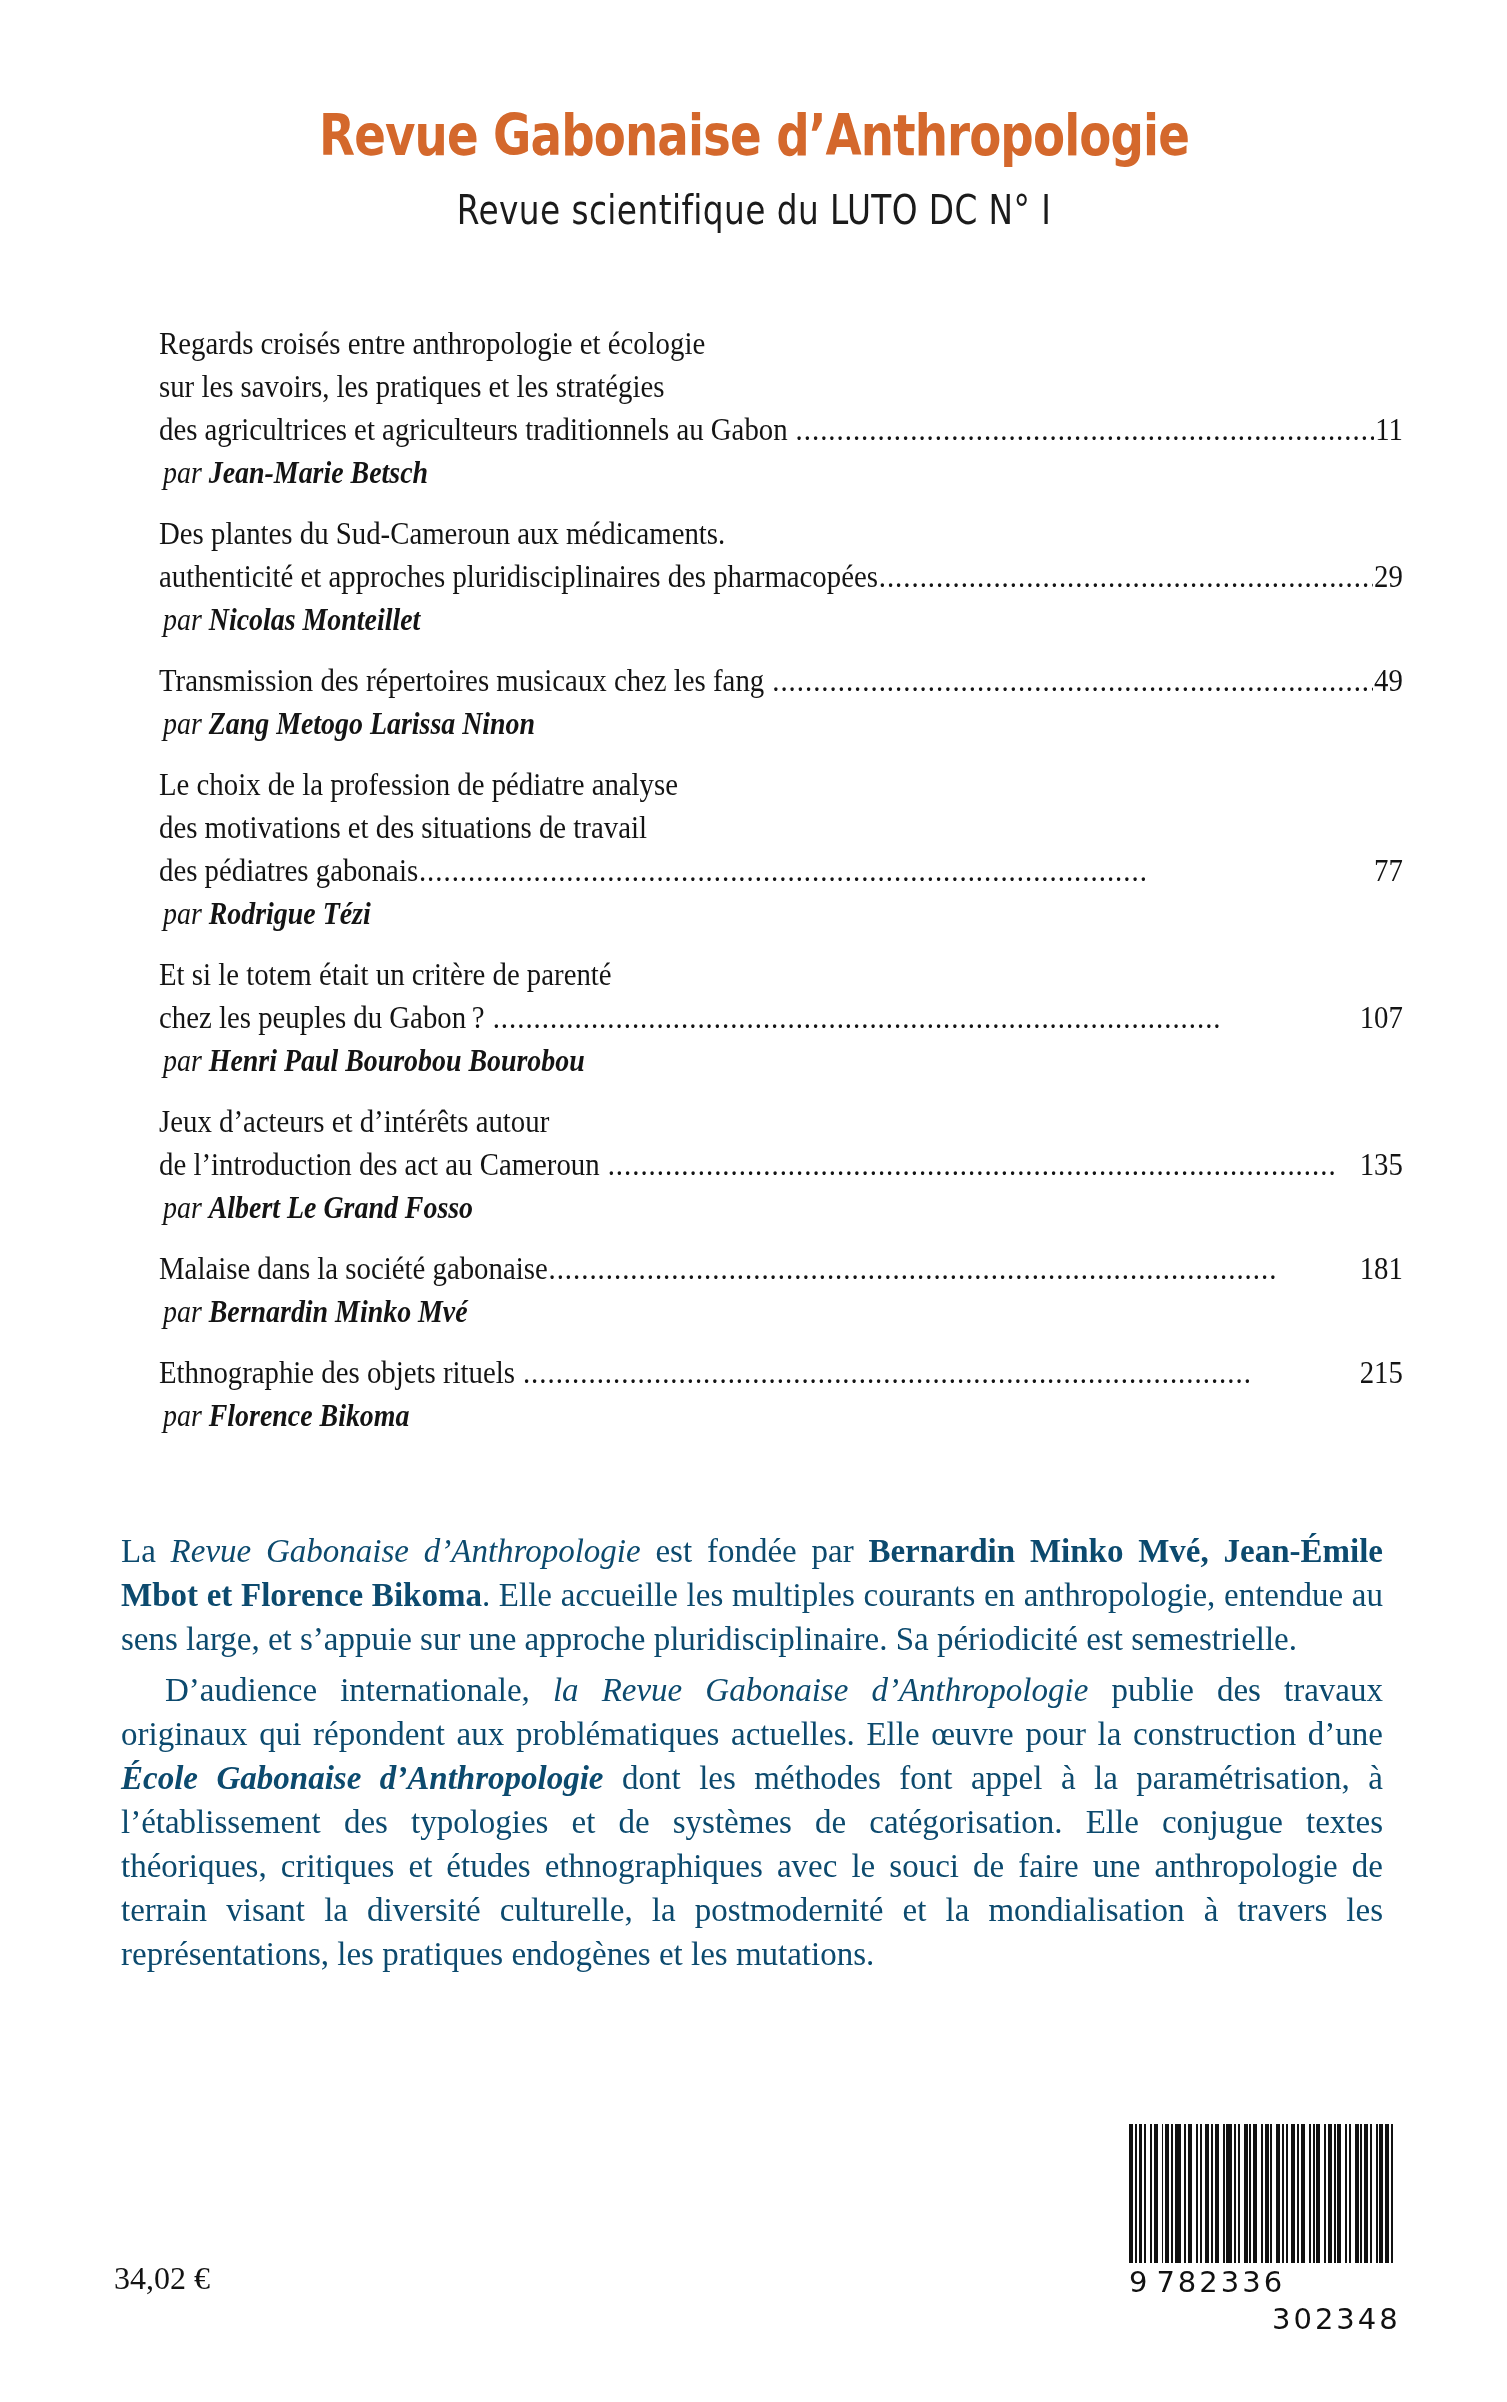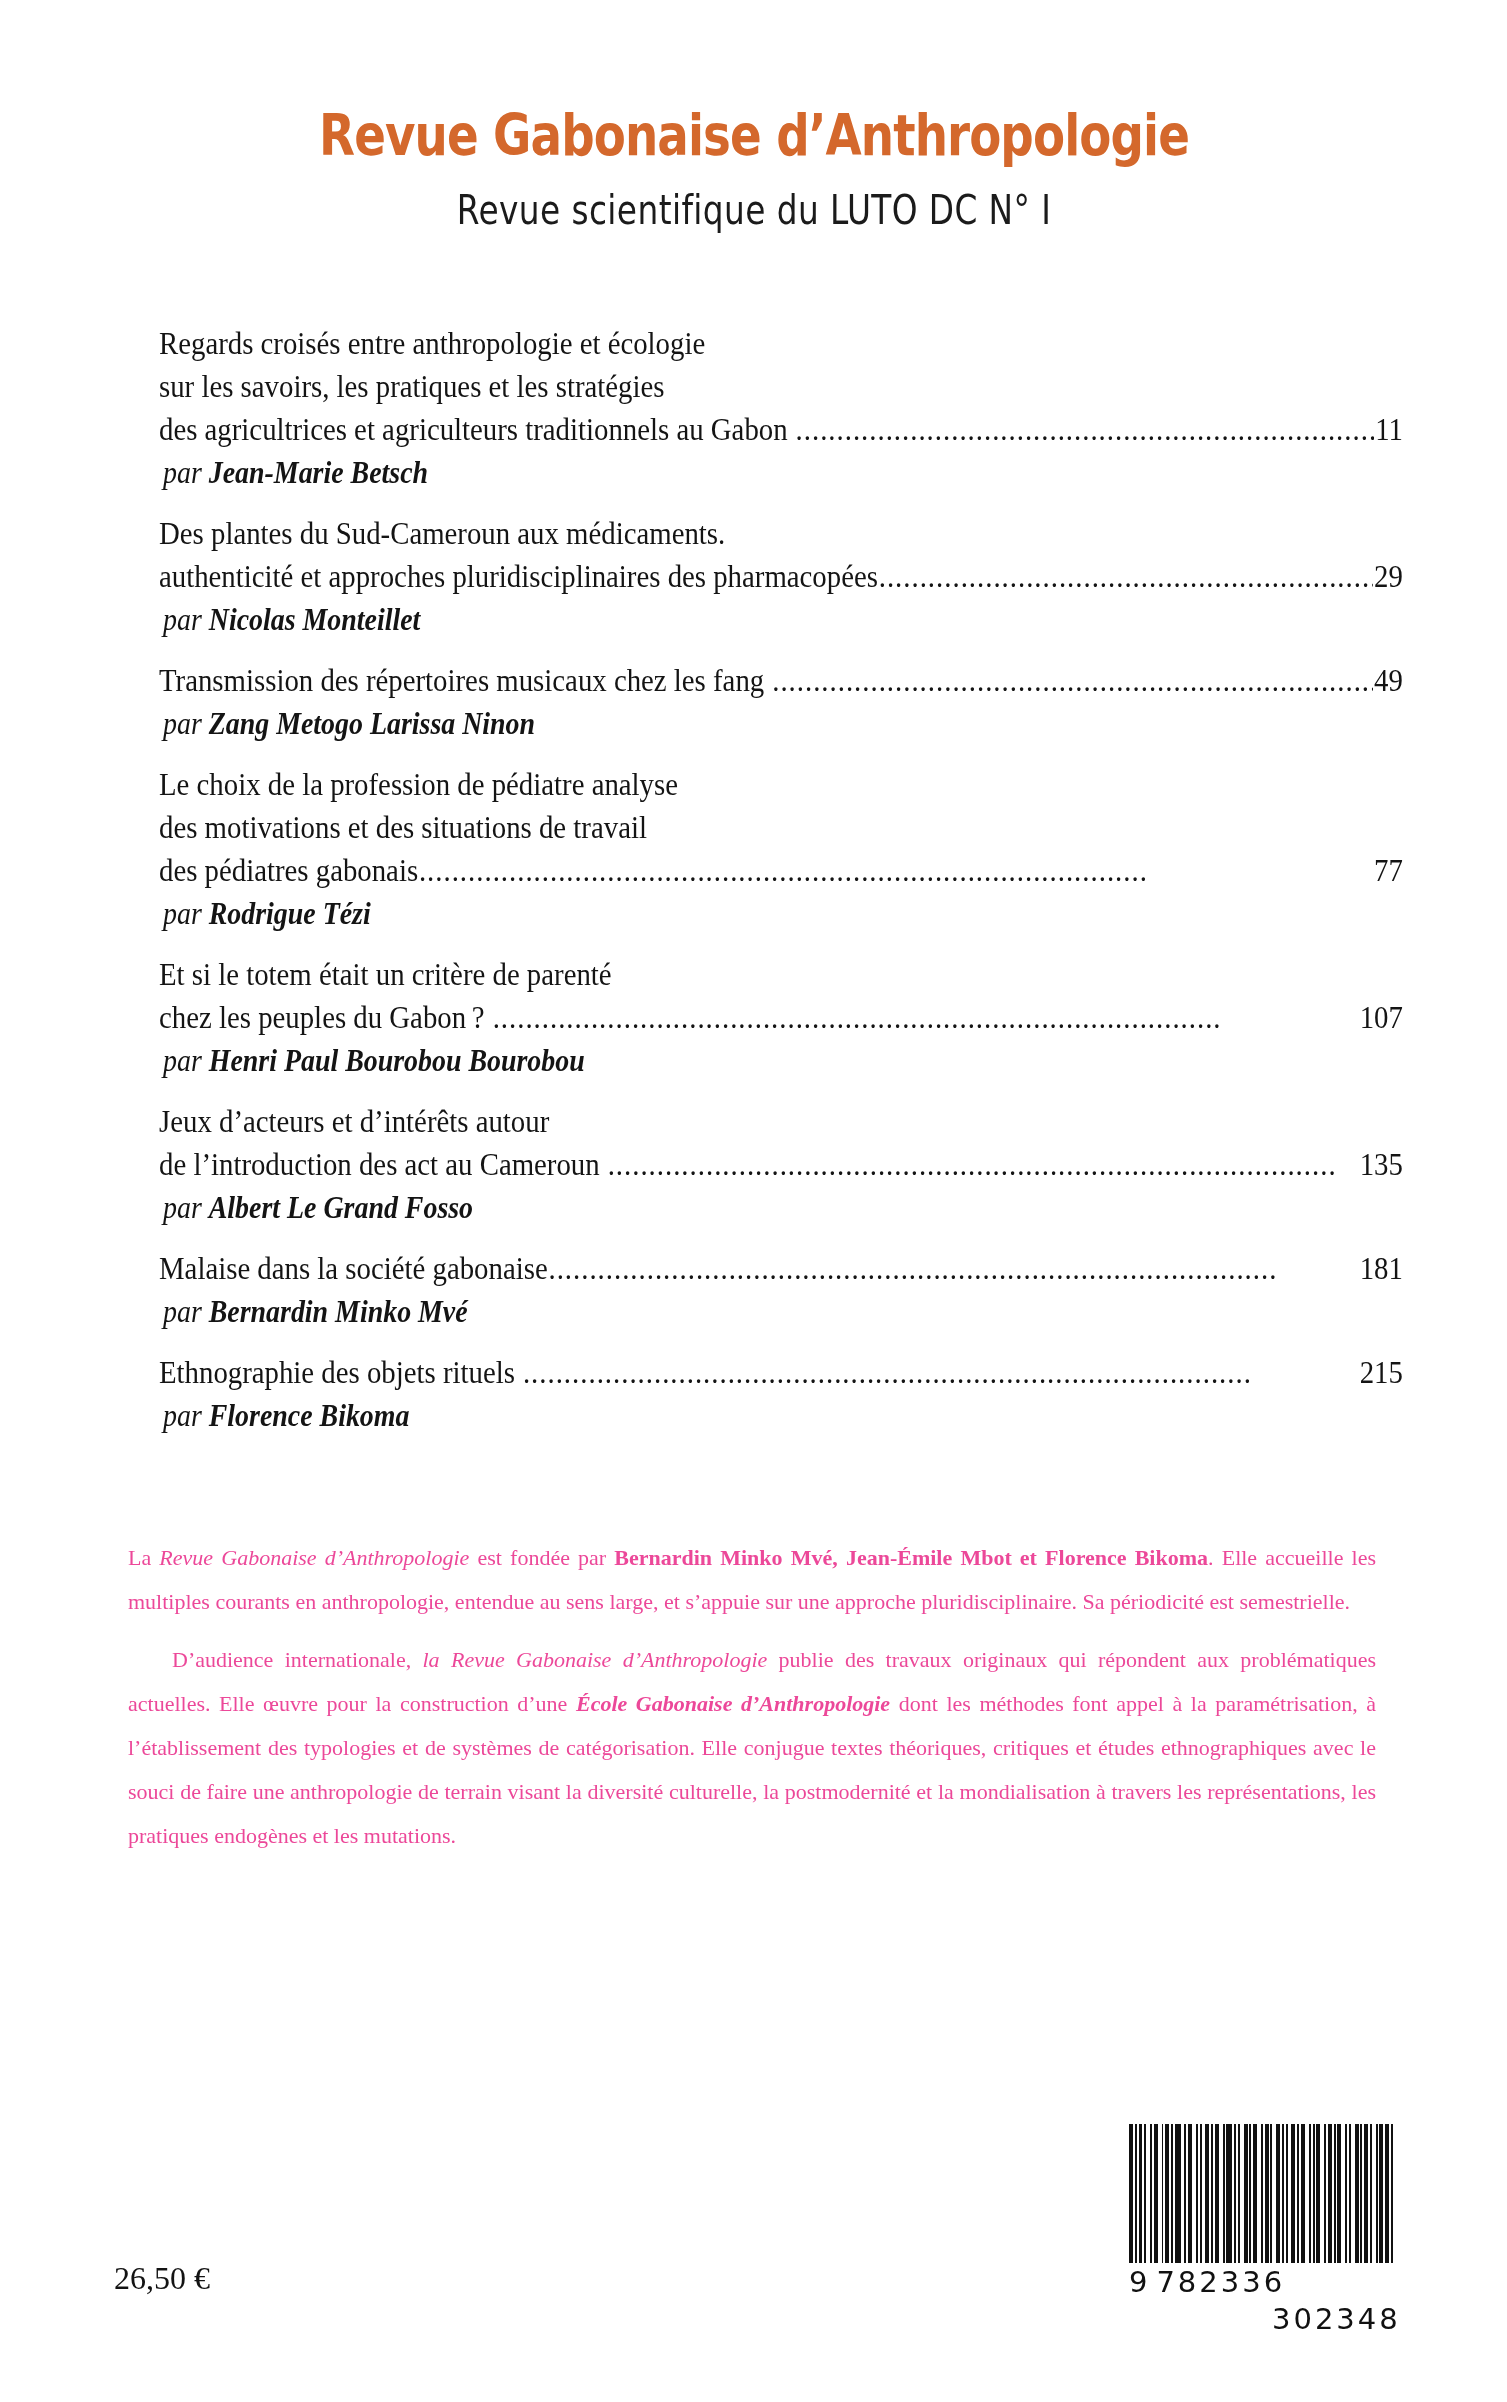--- a/index.html
+++ b/index.html
@@ -117,26 +117,26 @@
   }
 
   
   .blurb {
     position: absolute;
     top: 1522px;
     left: 114px;
     width: 1276px;
   }
   .blurb p {
-    margin: 14px;
-    font-size: 22px;
+    margin: 7px;
+    font-size: 33px;
     line-height: 44px;
     text-align: justify;
     text-justify: inter-word;
-    color: #ec4899;
+    color: #0c4a6e;
     hyphens: none;
   }
   .blurb p.indent {
     text-indent: 44px;
   }
   .blurb em { font-style: italic; }
   .blurb strong { font-weight: bold; }
   .blurb strong.bi { font-weight: bold; font-style: italic; }
 
   
@@ -293,21 +293,21 @@
   <div class="blurb">
     <p>
       <span>La </span><em>Revue Gabonaise d’Anthropologie</em><span> est fondée par </span><strong>Bernardin Minko Mvé, Jean-Émile Mbot et Florence Bikoma</strong><span>. Elle accueille les multiples courants en anthropologie, entendue au sens large, et s’appuie sur une approche pluridisciplinaire. Sa périodicité est semestrielle.</span>
     </p>
     <p class="indent">
       <span>D’audience internationale, </span><em>la Revue Gabonaise d’Anthropologie</em><span> publie des travaux originaux qui répondent aux problématiques actuelles. Elle œuvre pour la construction d’une </span><strong class="bi">École Gabonaise d’Anthropologie</strong><span> dont les méthodes font appel à la paramétrisation, à l’établissement des typologies et de systèmes de catégorisation. Elle conjugue textes théoriques, critiques et études ethnographiques avec le souci de faire une anthropologie de terrain visant la diversité culturelle, la postmodernité et la mondialisation à travers les représentations, les pratiques endogènes et les mutations.</span>
     </p>
   </div>
 
   <div class="footer-left">
-    <div class="price-line">26,50 €</div>
+    <div class="price-line">34,02 €</div>
   </div>
 
   <div class="barcode-block">
     <div class="barcode-bars" id="barcode-bars">
         <span style="left: 0px; width: 3.8px; height: 139px;"></span>
         <span style="left: 5.7px; width: 1.9px; height: 139px;"></span>
         <span style="left: 9.6px; width: 3.8px; height: 139px;"></span>
         <span style="left: 15.3px; width: 1.9px; height: 139px;"></span>
         <span style="left: 21px; width: 1.9px; height: 139px;"></span>
         <span style="left: 25px; width: 3.8px; height: 139px;"></span>

